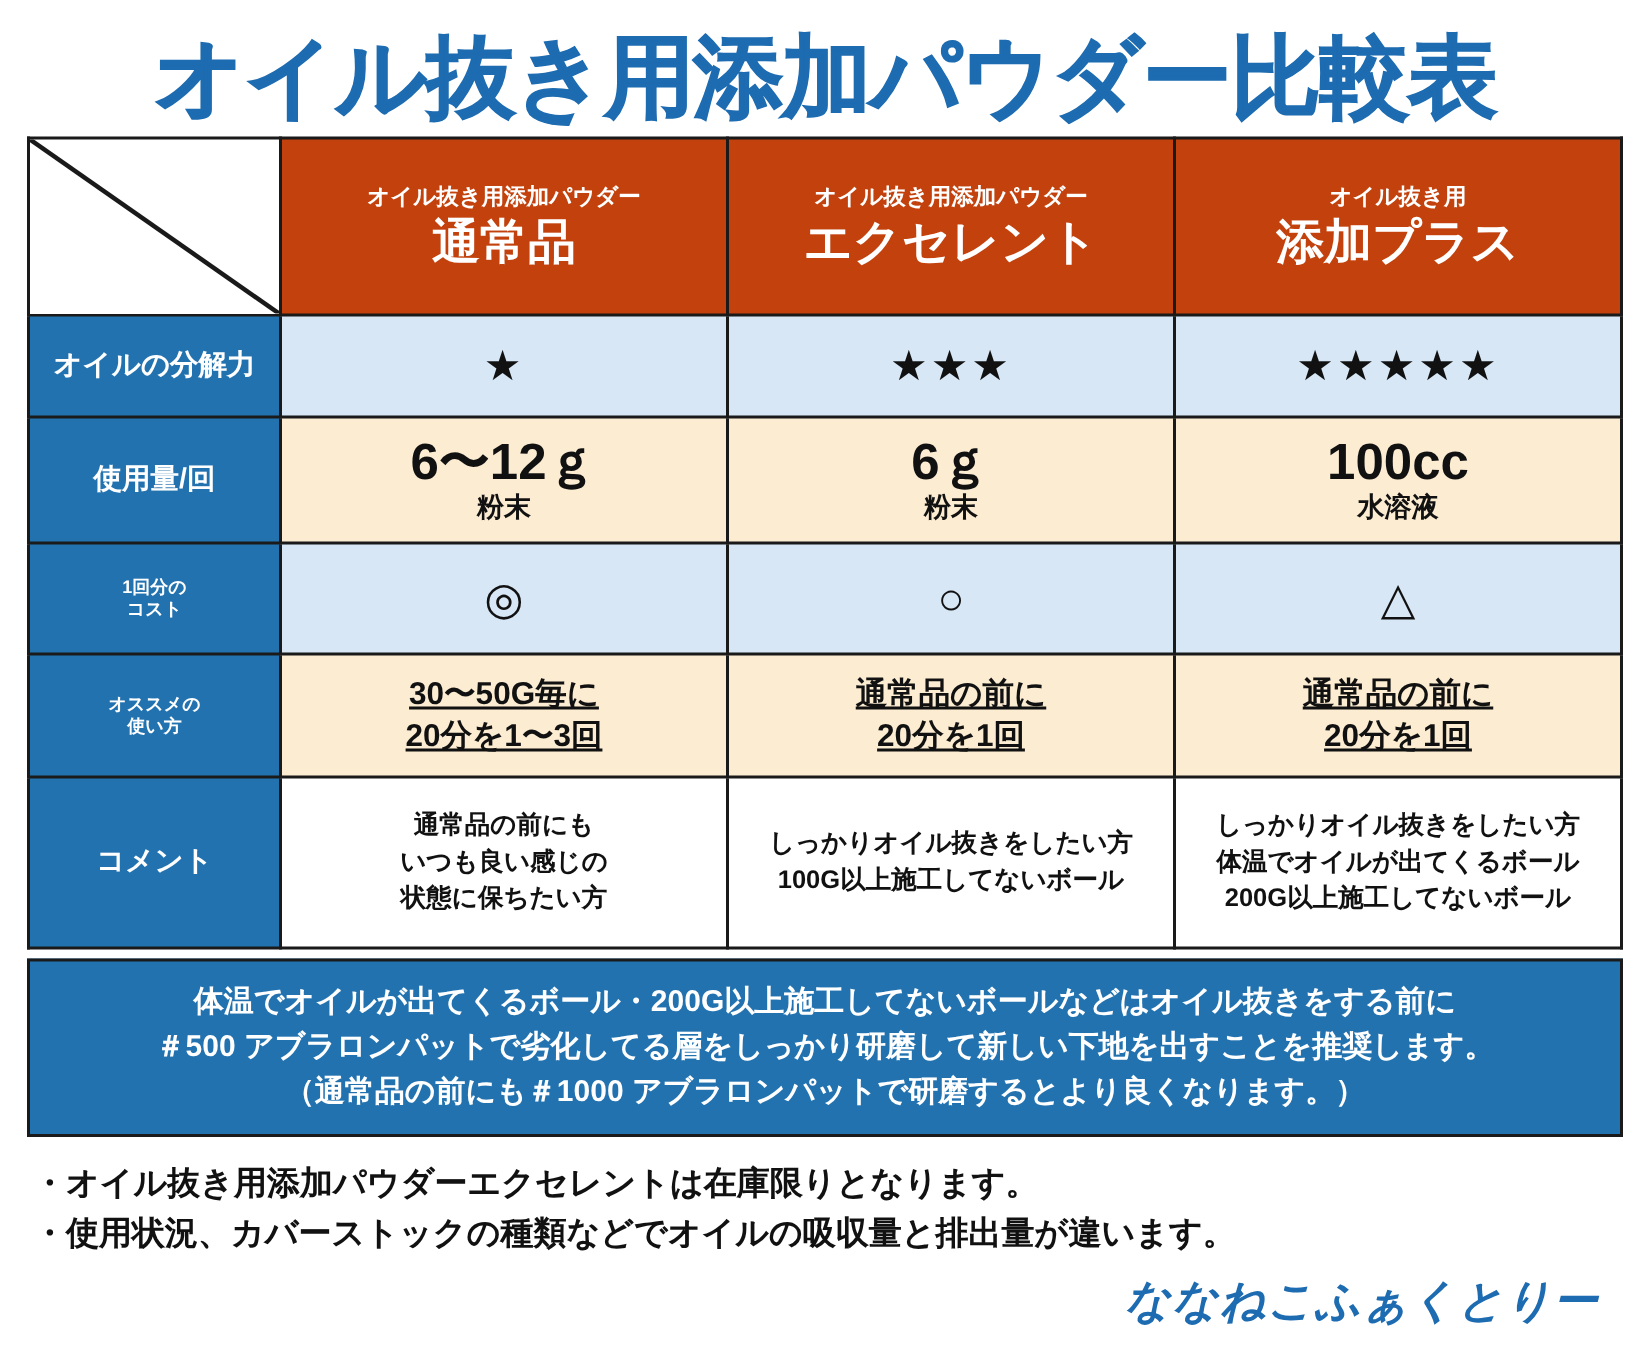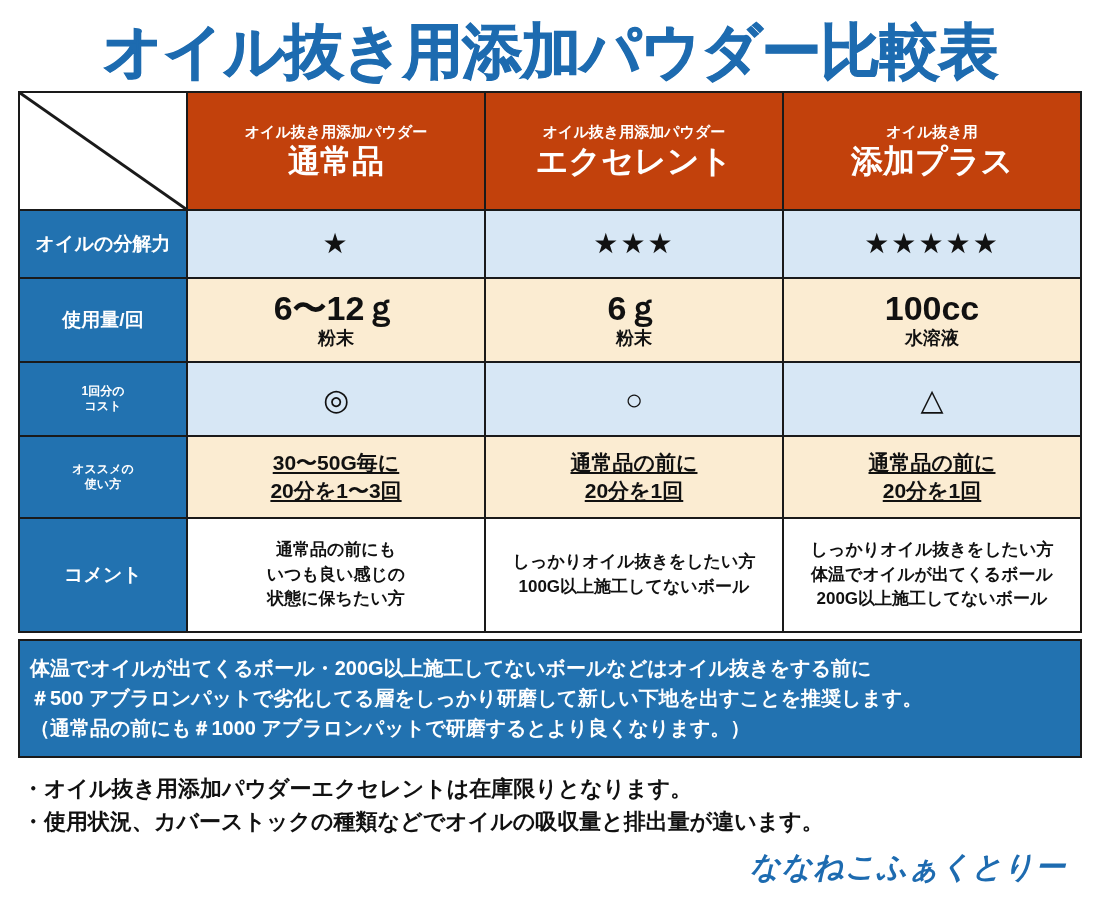--- a/index.html
+++ b/index.html
@@ -142,20 +142,21 @@
   .r-cost td { height: 64px; }
   .r-usage td { height: 72px; }
   .r-comment td { height: 104px; }
 
   
   .note-box {
     margin: 6px 18px 0 18px;
     background: #2272b0;
     border: 2px solid #1a1a1a;
     color: #ffffff;
+    text-align: center;
     padding: 12px 10px 13px 10px;
     font-size: 20px;
     font-weight: 700;
     line-height: 1.5;
     box-sizing: border-box;
     width: 1064px;
   }
 
   
   .bullets {

